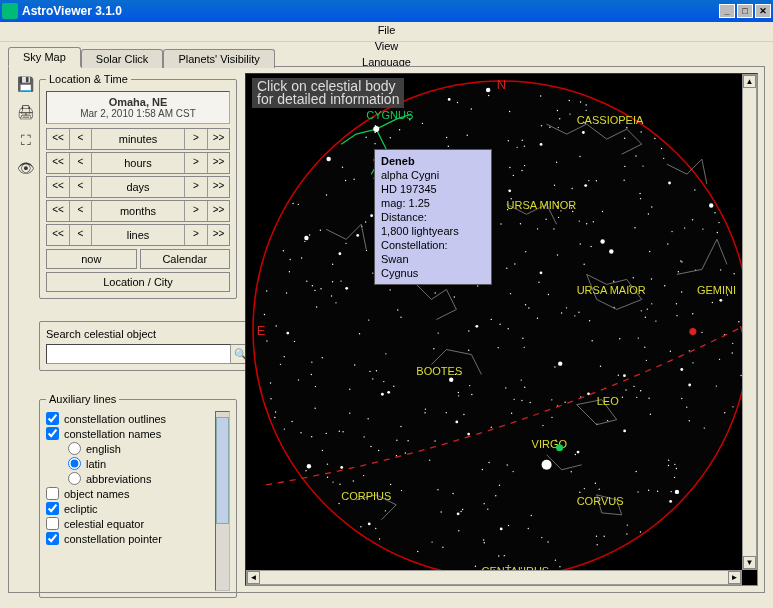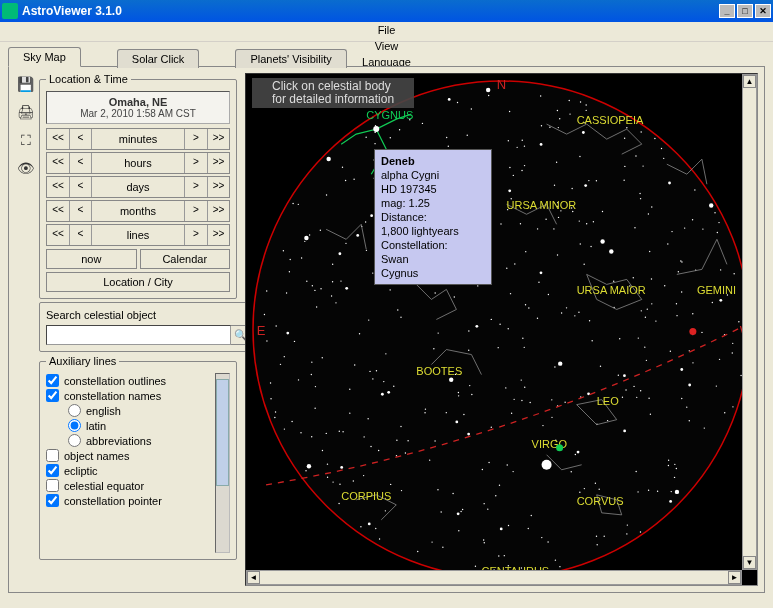--- a/index.html
+++ b/index.html
@@ -54,21 +54,20 @@
   .content {
     position: absolute;
     top: 43px; left: 0; right: 0; bottom: 0;
     padding: 4px 8px 8px 8px;
   }
 
   .tabs {
     display: flex;
     position: relative;
     z-index: 2;
-    gap: 36px;
   }
   .tab {
     padding: 3px 14px;
     border: 1px solid #888;
     border-bottom: none;
     background: #ece9d8;
     border-radius: 3px 3px 0 0;
     margin-right: 0px;
     cursor: pointer;
     position: relative;
@@ -96,21 +95,21 @@
   .toolbtn {
     width: 18px; height: 18px;
     display: flex; align-items:center; justify-content:center;
     font-size: 14px; color:#333;
   }
 
   .leftpanel {
     width: 198px;
     display: flex;
     flex-direction: column;
-    gap: 3px;
+    gap: 22px;
     margin-left: 2px;
   }
 
   fieldset {
     border: 1px solid #888;
     border-radius: 2px;
     padding: 6px 6px;
     margin: 0;
   }
   legend { font-size: 11px; padding: 0 3px; }
@@ -221,22 +220,22 @@
     background: #000;
     position: relative;
     overflow:hidden;
   }
   svg.sky { width: 100%; height: 100%; display:block;}
   .hint {
     position: absolute;
     top: 4px; left: 6px;
     background: rgba(70,70,70,0.9);
     color: #ddd;
-    font-size: 12px;
-    padding: 2px 20px;
+    font-size: 14px;
+    padding: 2px 5px;
     line-height: 13px;
   }
   .tooltip {
     position: absolute;
     top: 75px; left: 128px;
     width: 118px;
     background: #c6c8f0;
     border: 1px solid #555;
     padding: 4px 6px;
     font-size: 11px;

